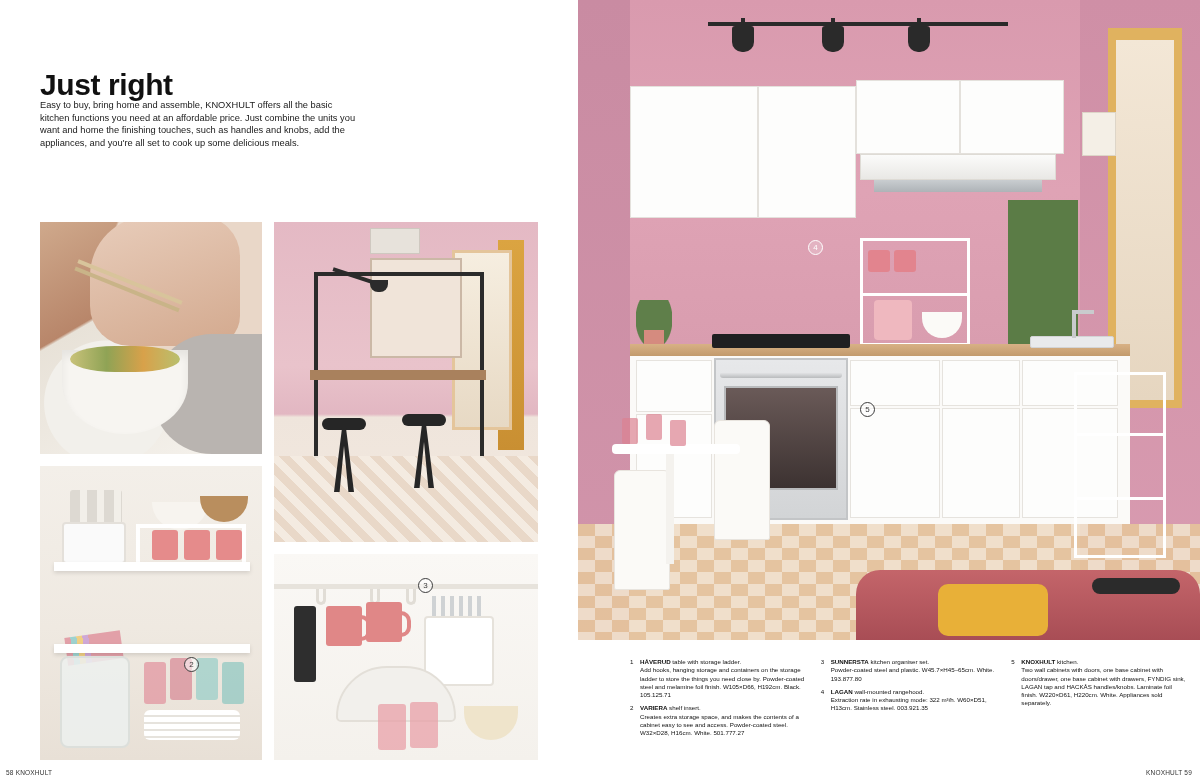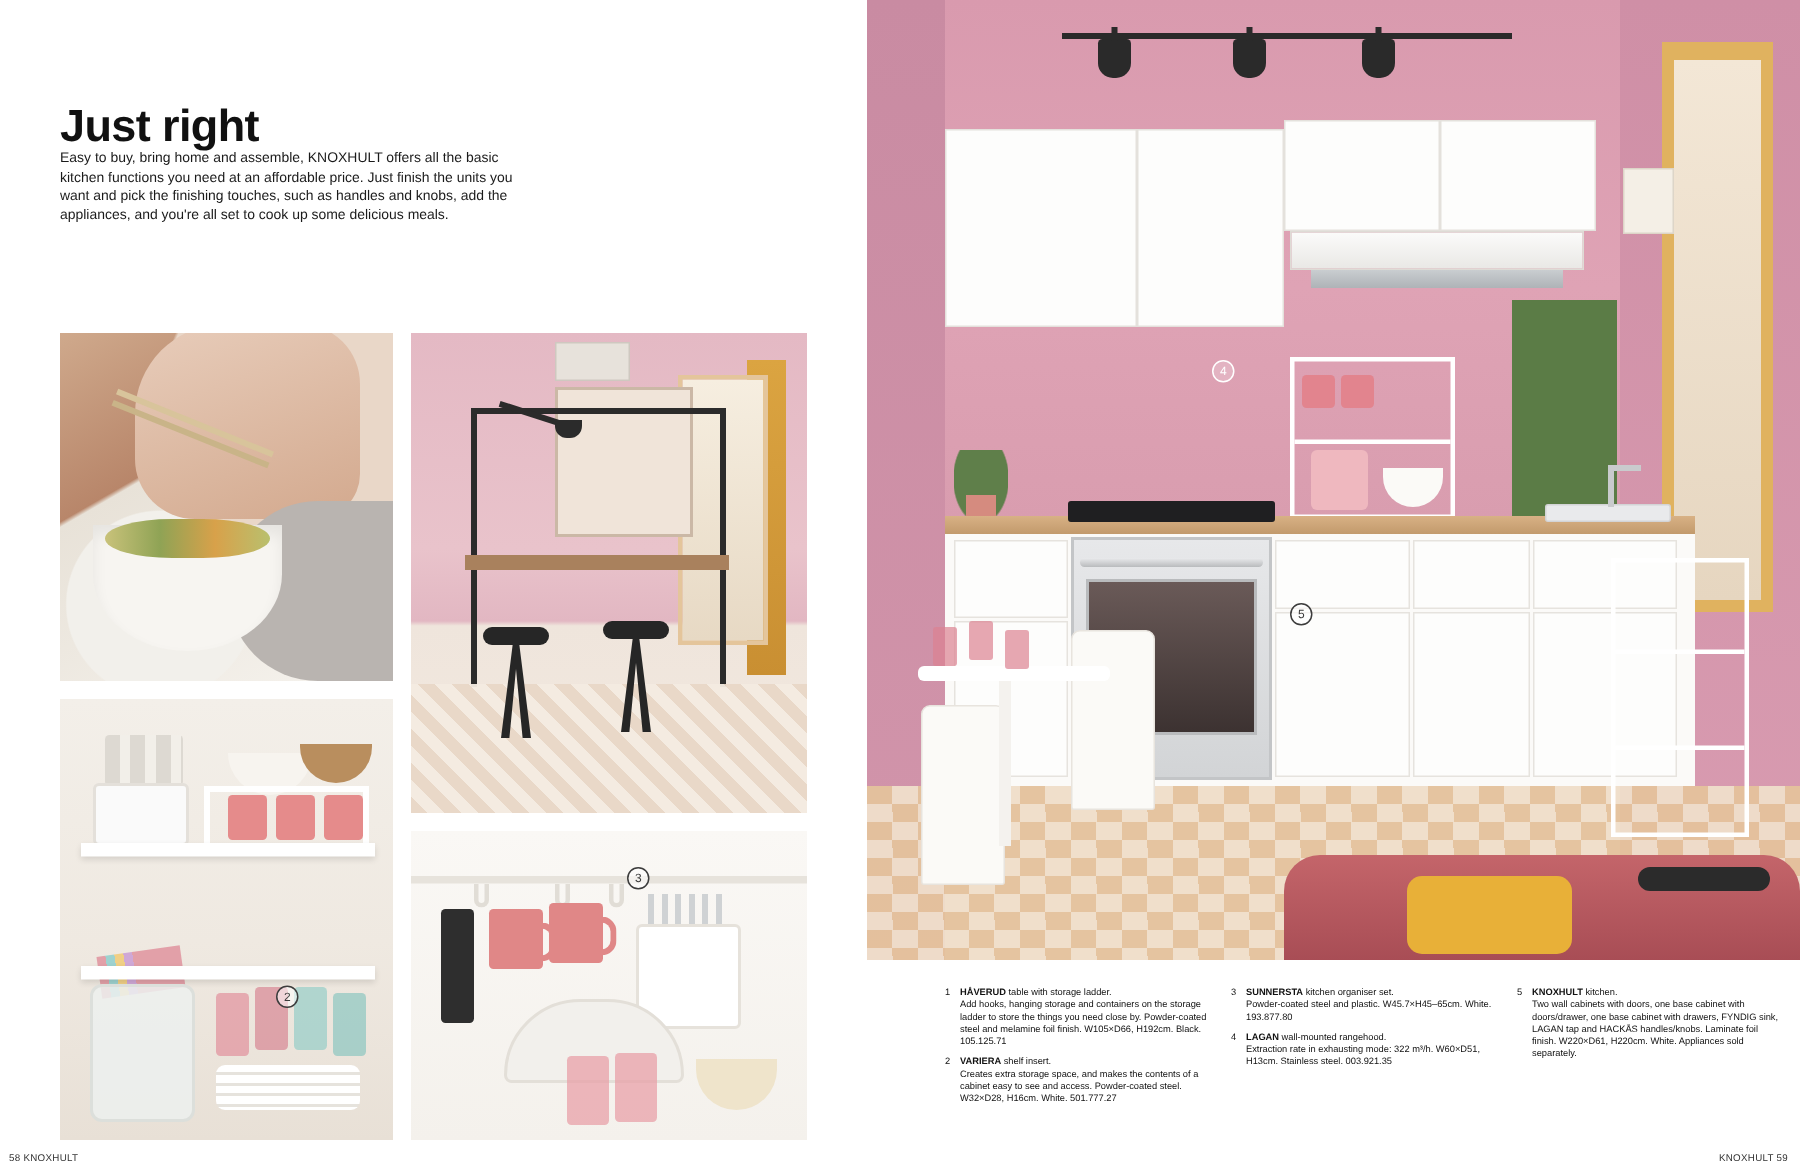--- a/index.html
+++ b/index.html
@@ -472,21 +472,21 @@
   }
 </style>
 </head>
 <body>
 
 <div class="page">
 
   <div class="left-page">
 
     <h1 class="headline">Just right</h1>
-    <p class="intro">Easy to buy, bring home and assemble, KNOXHULT offers all the basic kitchen functions you need at an affordable price. Just finish the units you want and pick the finishing touches, such as handles and knobs, add the appliances, and you're all set to cook up some delicious meals.</p>
+    <p class="intro">Easy to buy, bring home and assemble, KNOXHULT offers all the basic kitchen functions you need at an affordable price. Just combine the units you want and home the finishing touches, such as handles and knobs, add the appliances, and you're all set to cook up some delicious meals.</p>
 
     <div class="ph ph-noodles">
       <div class="person"></div>
       <div class="arm"></div>
       <div class="sticks"></div>
       <div class="bowl"></div>
       <div class="bowl-food"></div>
     </div>
 
     <div class="ph ph-room">

